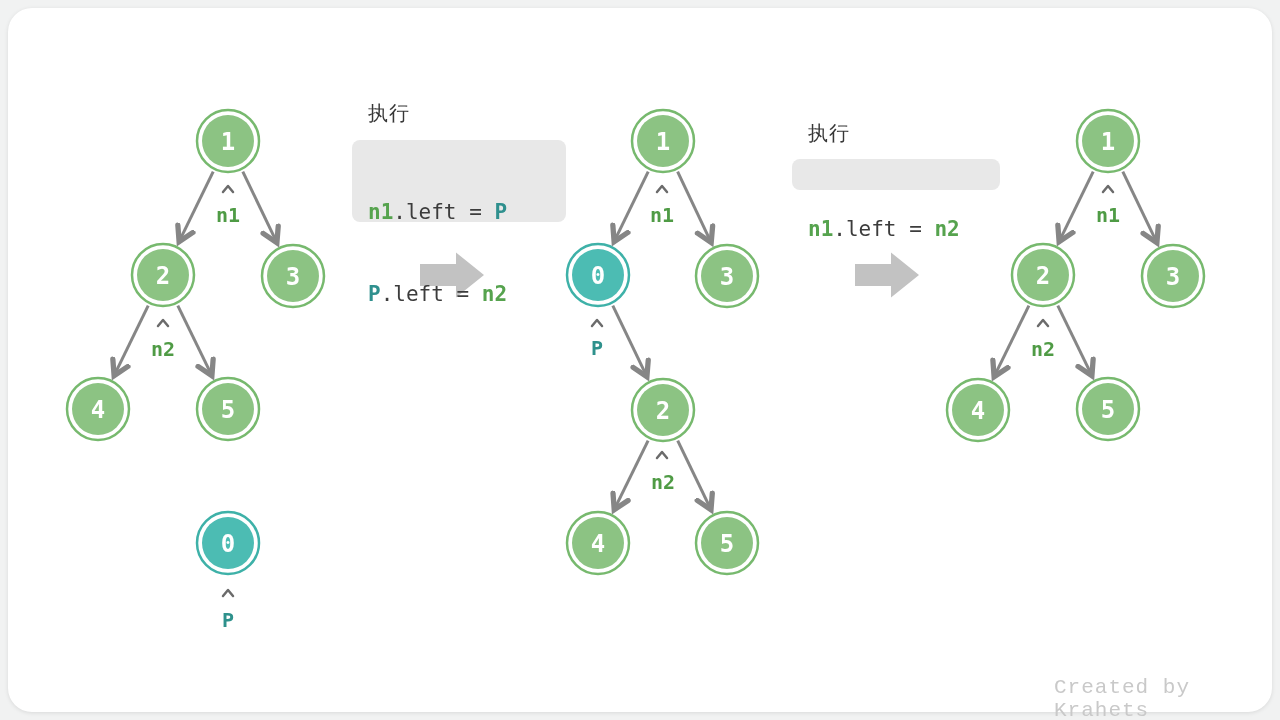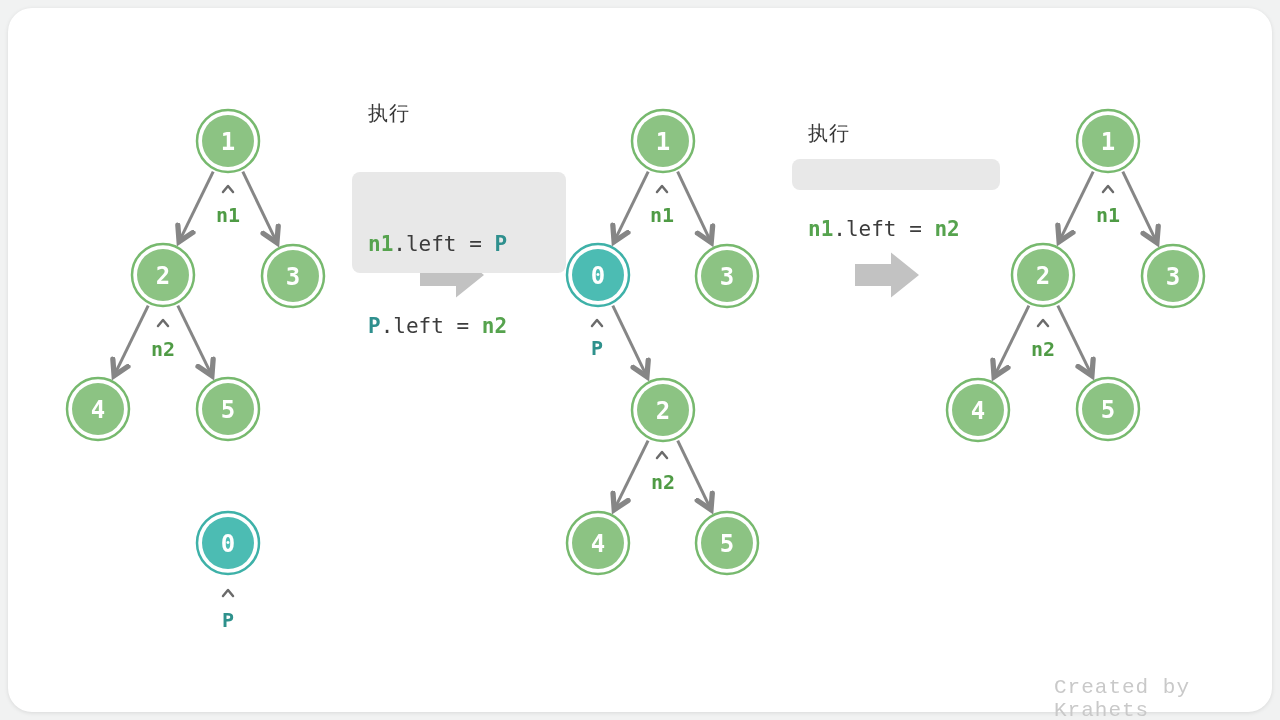--- a/index.html
+++ b/index.html
@@ -188,21 +188,21 @@
     <text y="1">4</text>
   </g>
   <g class="node green" transform="translate(1108,409)">
     <circle class="ring" r="31"></circle>
       <circle class="core" r="26"></circle>
     <text y="1">5</text>
   </g>
 </svg>
 
 <div class="step-heading" style="left:368px;top:100px;">执行</div>
-<div class="codebox" style="left:352px;top:140px;width:214px;height:101px;margin-top:32px;">
+<div class="codebox" style="left:352px;top:140px;width:214px;height:82px;">
   <div class="codeline"><span class="tok-n">n1</span><span class="tok-plain">.left = </span><span class="tok-p">P</span></div>
   <div class="codeline"><span class="tok-p">P</span><span class="tok-plain">.left = </span><span class="tok-n">n2</span></div>
 </div>
 
 <div class="step-heading" style="left:808px;top:120px;">执行</div>
 <div class="codebox single" style="left:792px;top:159px;width:208px;height:31px;">
   <div class="codeline"><span class="tok-n">n1</span><span class="tok-plain">.left = </span><span class="tok-n">n2</span></div>
 </div>
 
 <div class="watermark">Created by Krahets</div>

